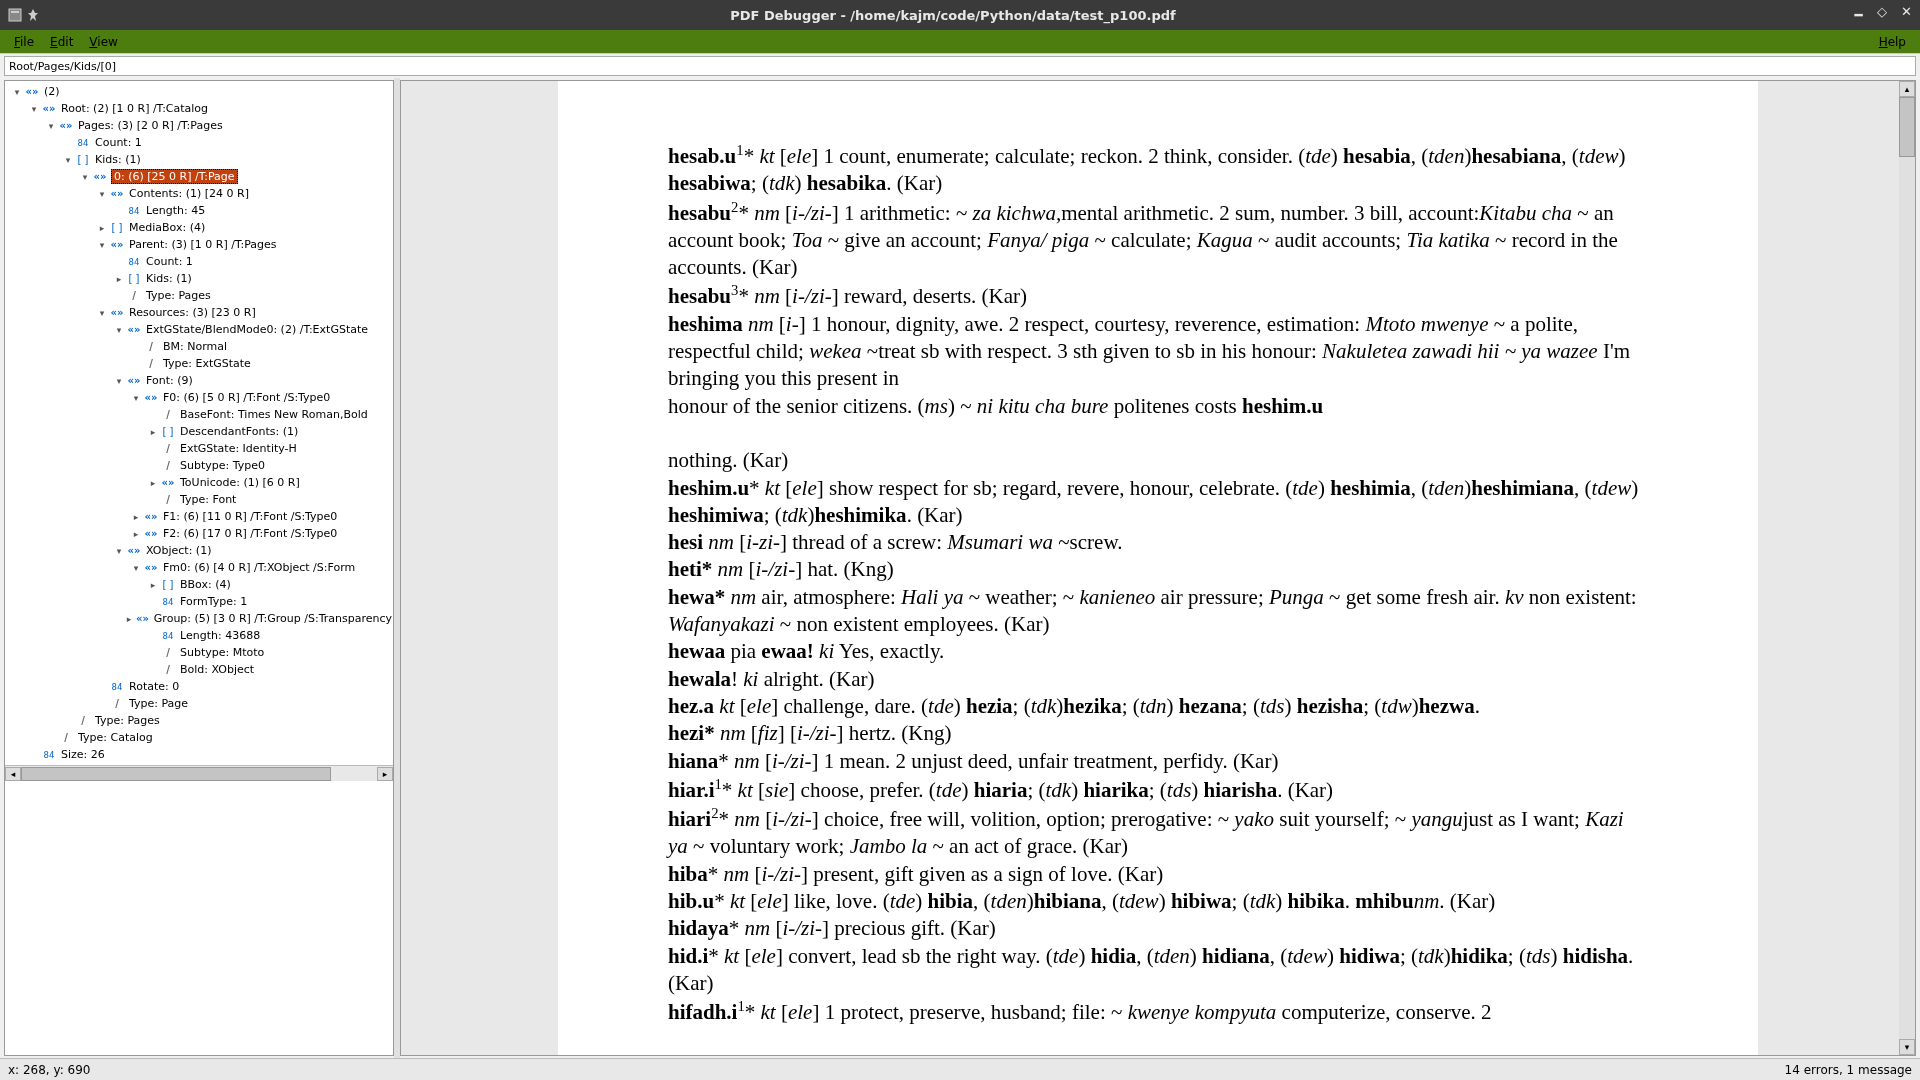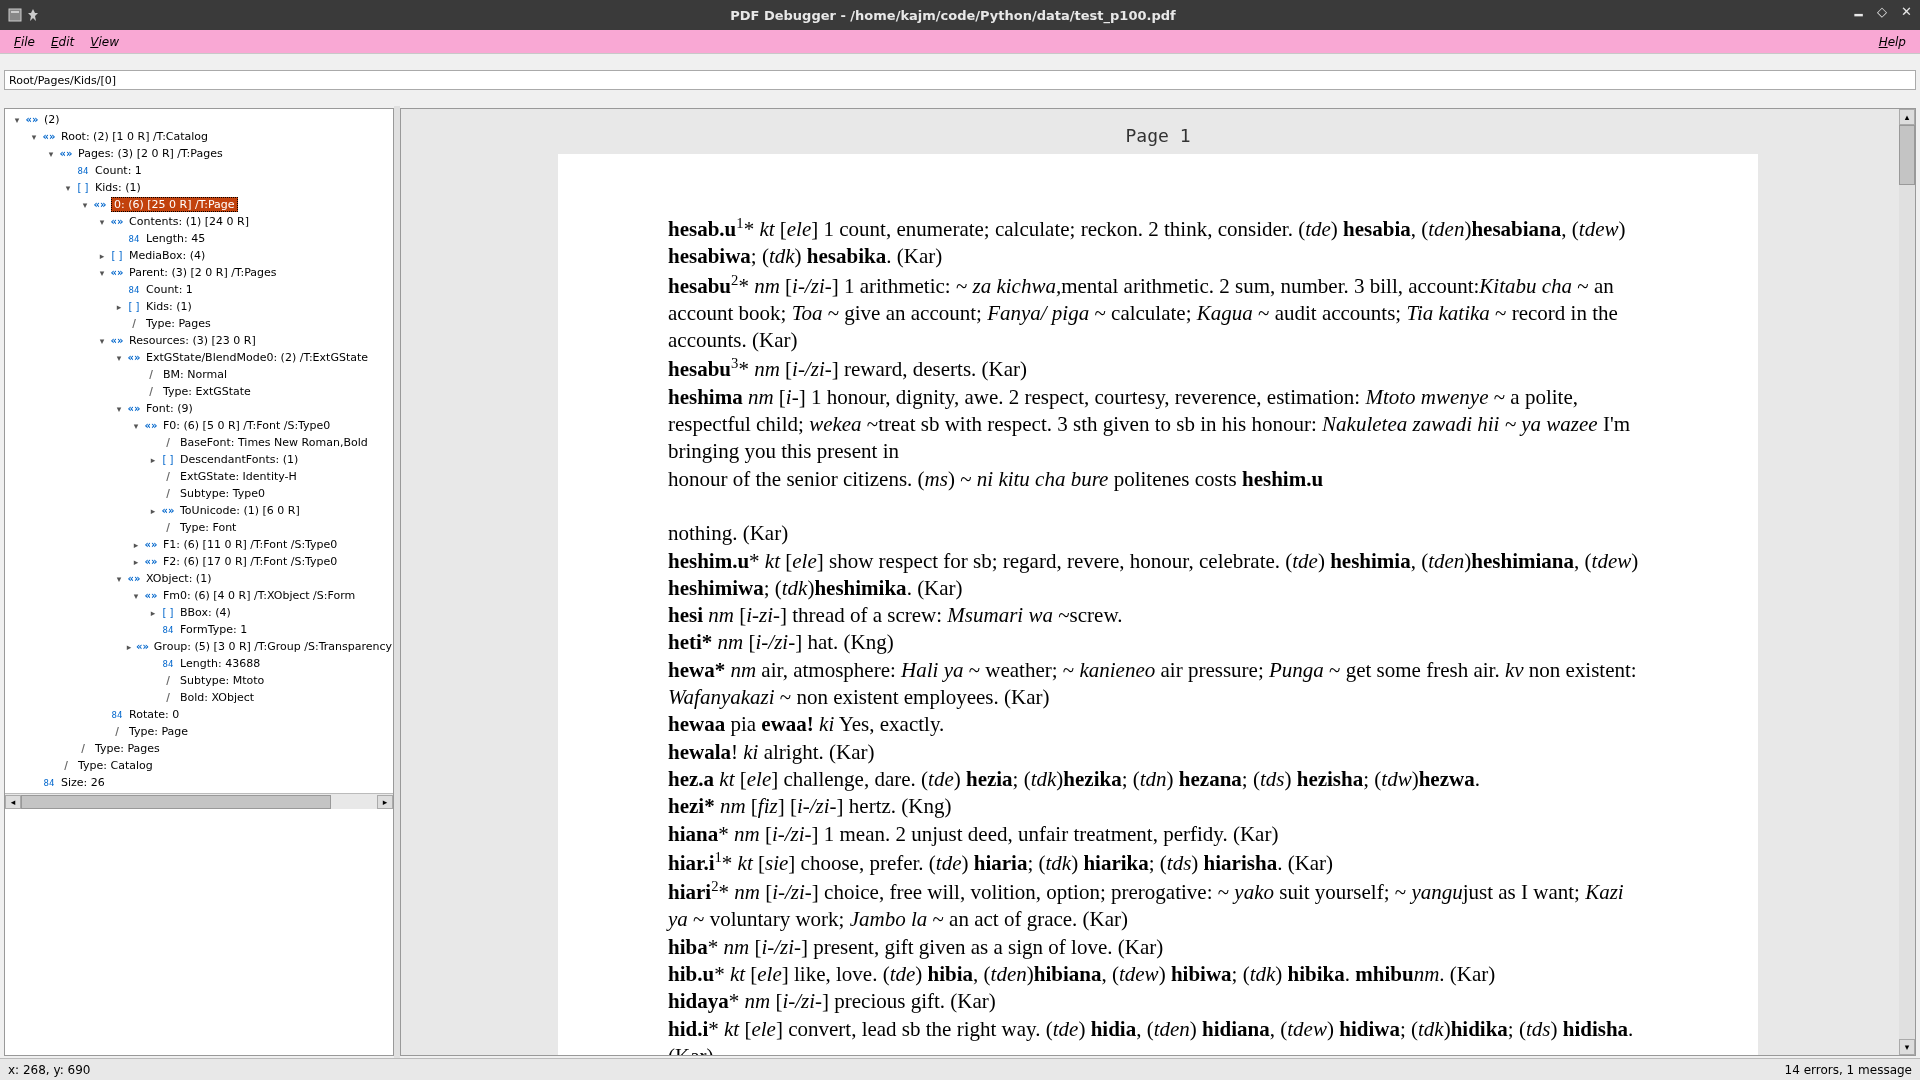--- a/index.html
+++ b/index.html
@@ -2,25 +2,25 @@
 <html><head>
 <meta charset="utf-8">
 <style>
 * { margin: 0; padding: 0; box-sizing: border-box; }
 body { font-family: "DejaVu Sans", "Liberation Sans", sans-serif; font-size: 11px; background: #f0f0f0; width: 1920px; height: 1080px; overflow: hidden; display: flex; flex-direction: column; }
 .titlebar { background: #3a3a3a; color: #e8e8e8; height: 30px; display: flex; align-items: center; padding: 0 8px; font-size: 13px; font-weight: bold; }
 .titlebar-icons { display: flex; gap: 4px; margin-right: 12px; }
 .tb-icon { width: 14px; height: 14px; display: inline-block; }
 .titlebar-title { flex: 1; text-align: center; }
 .window-controls { display: flex; gap: 14px; font-size: 13px; }
-.menubar { background: #f9a8d4; height: 24px; display: flex; align-items: center; padding: 0 6px; border-bottom: 1px solid #c8c8c8; font-size: 12px; font-style: italic; }
+.menubar { background: #4d7c0f; height: 24px; display: flex; align-items: center; padding: 0 6px; border-bottom: 1px solid #c8c8c8; font-size: 12px; }
 .menubar .menu-item { padding: 0 8px; cursor: default; }
 .menubar .menu-item u { text-decoration: underline; }
 .menubar .spacer { flex: 1; }
-.pathbar { background: #fff; border: 1px solid #aaa; margin: 16px 4px; height: 20px; display: flex; align-items: center; padding: 0 4px; font-size: 11px; }
+.pathbar { background: #fff; border: 1px solid #aaa; margin: 2px 4px; height: 20px; display: flex; align-items: center; padding: 0 4px; font-size: 11px; }
 .pathbar input { border: none; outline: none; width: 100%; font-size: 11px; font-family: inherit; }
 .main { flex: 1; display: flex; overflow: hidden; }
 .tree-panel { width: 390px; background: #fff; border: 1px solid #999; margin: 2px 0 2px 4px; overflow: auto; font-size: 11px; position: relative; }
 .tree { padding: 2px 0; }
 .tree-row { white-space: nowrap; height: 17px; display: flex; align-items: center; cursor: default; }
 .tree-row.selected .node-text { background: #c2410c; color: #fff; border: 1px dotted #000; padding: 0 2px; }
 .indent { display: inline-block; }
 .toggle { width: 12px; height: 12px; display: inline-flex; align-items: center; justify-content: center; font-size: 9px; color: #555; margin-right: 2px; }
 .toggle.exp::before { content: "▾"; }
 .toggle.col::before { content: "▸"; }
@@ -145,21 +145,21 @@
         <div class="tree-row">
           <span class="indent" style="width: 91px;"></span>
           <span class="toggle col"></span>
           <span class="ticon arr"></span>
           <span class="node-text">MediaBox:  (4)</span>
         </div>
         <div class="tree-row">
           <span class="indent" style="width: 91px;"></span>
           <span class="toggle exp"></span>
           <span class="ticon dict"></span>
-          <span class="node-text">Parent:  (3) [2 0 R]   /T:Pages</span>
+          <span class="node-text">Parent:  (3) [1 0 R]   /T:Pages</span>
         </div>
         <div class="tree-row">
           <span class="indent" style="width: 108px;"></span>
           <span class="toggle leaf"></span>
           <span class="ticon num"></span>
           <span class="node-text">Count:  1</span>
         </div>
         <div class="tree-row">
           <span class="indent" style="width: 108px;"></span>
           <span class="toggle col"></span>
@@ -338,21 +338,20 @@
     <div class="tree-hscroll">
       <div class="harrow">◂</div>
       <div class="htrack">
           <div class="hthumb"></div>
         </div>
       <div class="harrow">▸</div>
     </div>
   </div>
   <div class="splitter"></div>
   <div class="content-panel">
-    <div class="page-label">Page 1</div>
     <div class="page" id="page-body"><b>hesab.u</b><sup>1</sup>* <i>kt</i> [<i>ele</i>] 1 count, enumerate; calculate; reckon. 2 think, consider. (<i>tde</i>) <b>hesabia</b>, (<i>tden</i>)<b>hesabiana</b>, (<i>tdew</i>) <b>hesabiwa</b>; (<i>tdk</i>) <b>hesabika</b>. (Kar)<br><b>hesabu</b><sup>2</sup>* <i>nm</i> [<i>i-/zi-</i>] 1 arithmetic: ~ <i>za kichwa,</i>mental arithmetic. 2 sum, number. 3 bill, account:<i>Kitabu cha</i> ~ an account book; <i>Toa</i> ~ give an account; <i>Fanya/ piga</i> ~ calculate; <i>Kagua</i> ~ audit accounts; <i>Tia katika</i> ~ record in the accounts. (Kar)<br><b>hesabu</b><sup>3</sup>* <i>nm</i> [<i>i-/zi-</i>] reward, deserts. (Kar)<br><b>heshima</b> <i>nm</i> [<i>i-</i>] 1 honour, dignity, awe. 2 respect, courtesy, reverence, estimation: <i>Mtoto mwenye</i> ~ a polite, respectful child; <i>wekea</i> ~treat sb with respect. 3 sth given to sb in his honour: <i>Nakuletea zawadi hii ~ ya wazee</i> I'm bringing you this present in<br>honour of the senior citizens. (<i>ms</i>) ~ <i>ni kitu cha bure</i> politenes costs <b>heshim.u</b><br><br>nothing. (Kar)<br><b>heshim.u</b>* <i>kt</i> [<i>ele</i>] show respect for sb; regard, revere, honour, celebrate. (<i>tde</i>) <b>heshimia</b>, (<i>tden</i>)<b>heshimiana</b>, (<i>tdew</i>) <b>heshimiwa</b>; (<i>tdk</i>)<b>heshimika</b>. (Kar)<br><b>hesi</b> <i>nm</i> [<i>i-zi-</i>] thread of a screw: <i>Msumari wa</i> ~screw.<br><b>heti*</b> <i>nm</i> [<i>i-/zi-</i>] hat. (Kng)<br><b>hewa*</b> <i>nm</i> air, atmosphere: <i>Hali ya</i> ~ weather; ~ <i>kanieneo</i> air pressure; <i>Punga</i> ~ get some fresh air. <i>kv</i> non existent: <i>Wafanyakazi</i> ~ non existent employees. (Kar)<br><b>hewaa</b> pia <b>ewaa!</b> <i>ki</i> Yes, exactly.<br><b>hewala</b>! <i>ki</i> alright. (Kar)<br><b>hez.a</b> <i>kt</i> [<i>ele</i>] challenge, dare. (<i>tde</i>) <b>hezia</b>; (<i>tdk</i>)<b>hezika</b>; (<i>tdn</i>) <b>hezana</b>; (<i>tds</i>) <b>hezisha</b>; (<i>tdw</i>)<b>hezwa</b>.<br><b>hezi*</b> <i>nm</i> [<i>fiz</i>] [<i>i-/zi-</i>] hertz. (Kng)<br><b>hiana</b>* <i>nm</i> [<i>i-/zi-</i>] 1 mean. 2 unjust deed, unfair treatment, perfidy. (Kar)<br><b>hiar.i</b><sup>1</sup>* <i>kt</i> [<i>sie</i>] choose, prefer. (<i>tde</i>) <b>hiaria</b>; (<i>tdk</i>) <b>hiarika</b>; (<i>tds</i>) <b>hiarisha</b>. (Kar)<br><b>hiari</b><sup>2</sup>* <i>nm</i> [<i>i-/zi-</i>] choice, free will, volition, option; prerogative: ~ <i>yako</i> suit yourself; ~ <i>yangu</i>just as I want; <i>Kazi ya</i> ~ voluntary work; <i>Jambo la</i> ~ an act of grace. (Kar)<br><b>hiba</b>* <i>nm</i> [<i>i-/zi-</i>] present, gift given as a sign of love. (Kar)<br><b>hib.u</b>* <i>kt</i> [<i>ele</i>] like, love. (<i>tde</i>) <b>hibia</b>, (<i>tden</i>)<b>hibiana</b>, (<i>tdew</i>) <b>hibiwa</b>; (<i>tdk</i>) <b>hibika</b>. <b>mhibu</b><i>nm</i>. (Kar)<br><b>hidaya</b>* <i>nm</i> [<i>i-/zi-</i>] precious gift. (Kar)<br><b>hid.i</b>* <i>kt</i> [<i>ele</i>] convert, lead sb the right way. (<i>tde</i>) <b>hidia</b>, (<i>tden</i>) <b>hidiana</b>, (<i>tdew</i>) <b>hidiwa</b>; (<i>tdk</i>)<b>hidika</b>; (<i>tds</i>) <b>hidisha</b>. (Kar)<br><b>hifadh.i</b><sup>1</sup>* <i>kt</i> [<i>ele</i>] 1 protect, preserve, husband; file: ~ <i>kwenye kompyuta</i> computerize, conserve. 2</div>
     <div class="vscroll">
       <div class="varrow">▴</div>
       <div class="vtrack">
           <div class="vthumb"></div>
         </div>
       <div class="varrow vbot">▾</div>
     </div>
   </div>
 </div>

